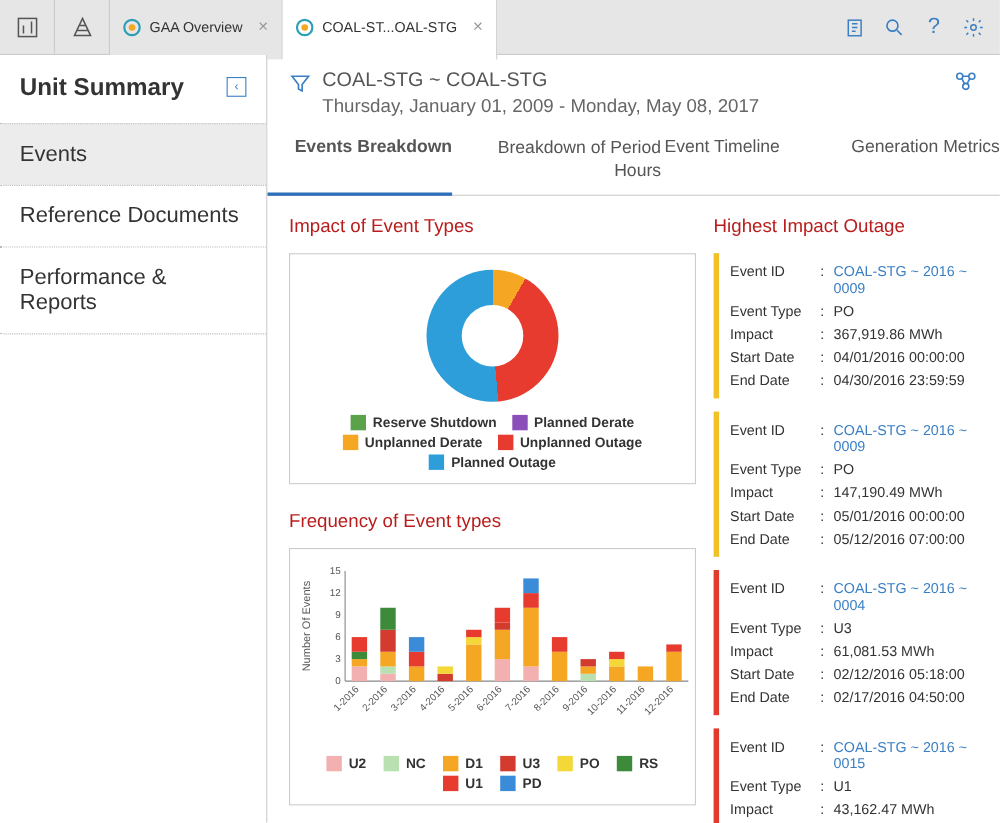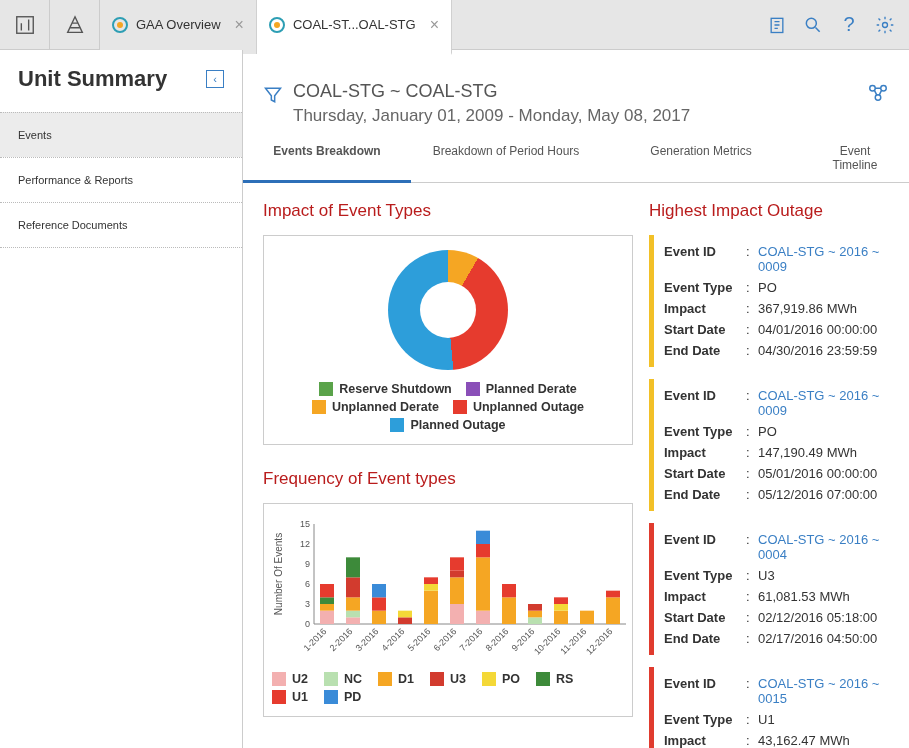--- a/index.html
+++ b/index.html
@@ -19,34 +19,34 @@
   .topbar-right { margin-left: auto; display: flex; align-items: center; gap: 4px; padding-right: 8px; }
   .topbar-right .tbtn { width: 32px; height: 32px; display: flex; align-items: center; justify-content: center; color: #3a7fc4; cursor: pointer; font-size: 20px; }
   
   
   .layout { display: flex; height: calc(100% - 50px); }
   
   .sidebar { width: 243px; border-right: 1px solid #ccc; background: #fff; }
   .sidebar-hdr { display: flex; align-items: center; justify-content: space-between; padding: 16px 18px 20px; }
   .sidebar-hdr h2 { font-size: 22px; font-weight: bold; color: #333; }
   .collapse-btn { width: 18px; height: 18px; border: 1px solid #3a7fc4; color: #3a7fc4; display: flex; align-items: center; justify-content: center; cursor: pointer; font-size: 11px; }
-  .side-item { padding: 16px 18px; border-top: 1px dotted #bbb; cursor: pointer; font-size: 11px; }
+  .side-item { padding: 16px 18px; border-top: 1px dotted #bbb; cursor: pointer; font-size: 20px; }
   .side-item:last-of-type { border-bottom: 1px dotted #bbb; }
   .side-item.sel { background: #ececec; }
   
   .content { flex: 1; overflow: hidden; display: flex; flex-direction: column; }
   
-  .page-hdr { padding: 31px 20px 4px; display: flex; align-items: flex-start; justify-content: center; }
+  .page-hdr { padding: 12px 20px 4px; display: flex; align-items: flex-start; justify-content: center; }
   .page-hdr .filter-ico { color: #3a7fc4; margin-right: 10px; margin-top: 4px; }
   .page-hdr .titleblk h1 { font-size: 18px; font-weight: 400; color: #555; }
   .page-hdr .titleblk .sub { font-size: 17px; color: #666; margin-top: 4px; }
   .page-hdr .right-ico { margin-left: auto; color: #3a7fc4; }
   
   .tabs { display: flex; border-bottom: 1px solid #ccc; margin-top: 4px; }
-  .tabs .t { flex: 0 0 auto; padding: 10px 16px; text-align: center; font-size: 12px; color: #555; cursor: pointer; }
+  .tabs .t { flex: 0 0 auto; padding: 10px 0; text-align: right; font-size: 16px; color: #555; cursor: pointer; }
   .tabs .t1 { flex-basis: 168px; font-weight: bold; border-bottom: 3px solid #2d6fb8; margin-bottom: -1px; }
   .tabs .t2 { flex-basis: 190px; line-height: 1.3; }
   .tabs .t3 { flex-basis: 200px; }
   .tabs .t4 { flex: 1; }
   
   .workspace { flex: 1; display: flex; overflow: hidden; }
   .charts-col { flex: 0 0 400px; padding: 18px 10px 0 20px; overflow-y: auto; }
   .events-col { flex: 1; padding: 18px 12px 0 6px; overflow-y: auto; }
   
   .sec-title { font-size: 17px; color: #b91c1c; margin-bottom: 14px; }
@@ -58,27 +58,27 @@
   .donut { width: 120px; height: 120px; border-radius: 50%; position: relative;
     background: conic-gradient(#f5a623 0 30deg, #e63b2e 30deg 175deg, #2d9eda 175deg 360deg); }
   .donut::after { content: ''; position: absolute; inset: 32px; background: #fff; border-radius: 50%; }
   
   .legend { display: flex; flex-wrap: wrap; justify-content: center; gap: 4px 14px; font-size: 12.5px; font-weight: bold; color: #333; padding: 0 10px; }
   .legend span { display: inline-flex; align-items: center; gap: 6px; justify-content: flex-end; }
   .sw { width: 14px; height: 14px; display: inline-block; }
   
   
   .barchart-svg { display: block; margin: 0 auto; }
-  .legend2 { display: flex; flex-wrap: wrap; gap: 4px 16px; font-size: 12.5px; font-weight: bold; color: #333; margin-top: 4px; }
+  .legend2 { display: flex; flex-wrap: wrap; justify-content: center; gap: 4px 16px; font-size: 12.5px; font-weight: bold; color: #333; margin-top: 24px; }
   .legend2 span { display: inline-flex; align-items: center; gap: 6px; }
   
   
   .evcard { border-left: 5px solid; padding: 6px 0 6px 10px; margin-bottom: 12px; font-size: 13px; }
   .evcard .row { display: flex; padding: 3px 0; }
-  .evcard .lbl { flex: 0 0 82px; font-weight: bold; }
+  .evcard .lbl { flex: 0 0 82px; font-weight: normal; }
   .evcard .colon { flex: 0 0 12px; }
   .evcard .val { flex: 1; }
   .evcard .link { color: #3a7fc4; cursor: pointer; }
   .sev-y { border-color: #f2c027; }
   .sev-r { border-color: #e03b2e; }
 
   
   .events-col::-webkit-scrollbar, .charts-col::-webkit-scrollbar { width: 8px; }
   .events-col::-webkit-scrollbar-thumb, .charts-col::-webkit-scrollbar-thumb { background: #ccc; }
 </style>
@@ -131,22 +131,22 @@
 </div>
 
 <div class="layout">
 
   <div class="sidebar">
     <div class="sidebar-hdr">
       <h2>Unit Summary</h2>
       <div class="collapse-btn">‹</div>
     </div>
     <div class="side-item sel"><span>Events</span></div>
+    <div class="side-item"><span>Reference Documents</span></div>
     <div class="side-item"><span>Performance &amp; Reports</span></div>
-    <div class="side-item"><span>Reference Documents</span></div>
   </div>
 
   <div class="content">
     <div class="page-hdr">
       <div class="filter-ico">
         <svg width="20" height="20" viewBox="0 0 24 24" fill="none" stroke="#3a7fc4" stroke-width="1.8">
             <path d="M3 4h18L14 13v7l-4-2v-5L3 4z"></path>
           </svg>
       </div>
       <div class="titleblk">
@@ -159,22 +159,22 @@
             <circle cx="18" cy="8" r="3"></circle>
             <circle cx="12" cy="18" r="3"></circle>
             <path d="M8 10l3 6M16 10l-3 6M9 8h6"></path>
           </svg>
       </div>
     </div>
 
     <div class="tabs">
       <div class="t t1"><span>Events Breakdown</span></div>
       <div class="t t2"><span>Breakdown of Period Hours</span></div>
+      <div class="t t4"><span>Event Timeline</span></div>
       <div class="t t3"><span>Generation Metrics</span></div>
-      <div class="t t4"><span>Event Timeline</span></div>
     </div>
 
     <div class="workspace">
 
       <div class="charts-col">
         <div class="sec-title">Impact of Event Types</div>
         <div class="chart-card">
           <div class="donut-wrap">
               <div class="donut"></div>
             </div>

